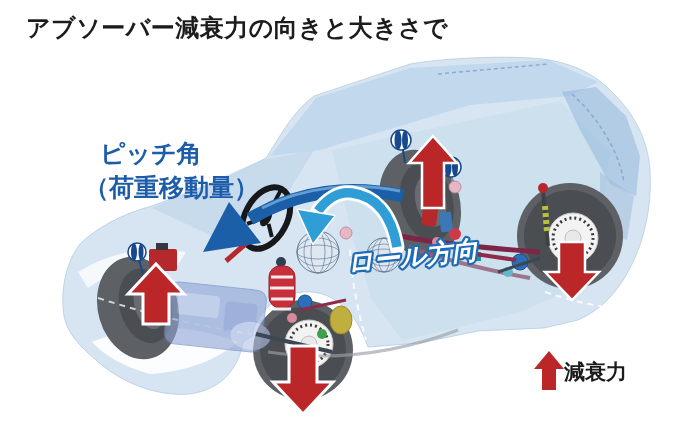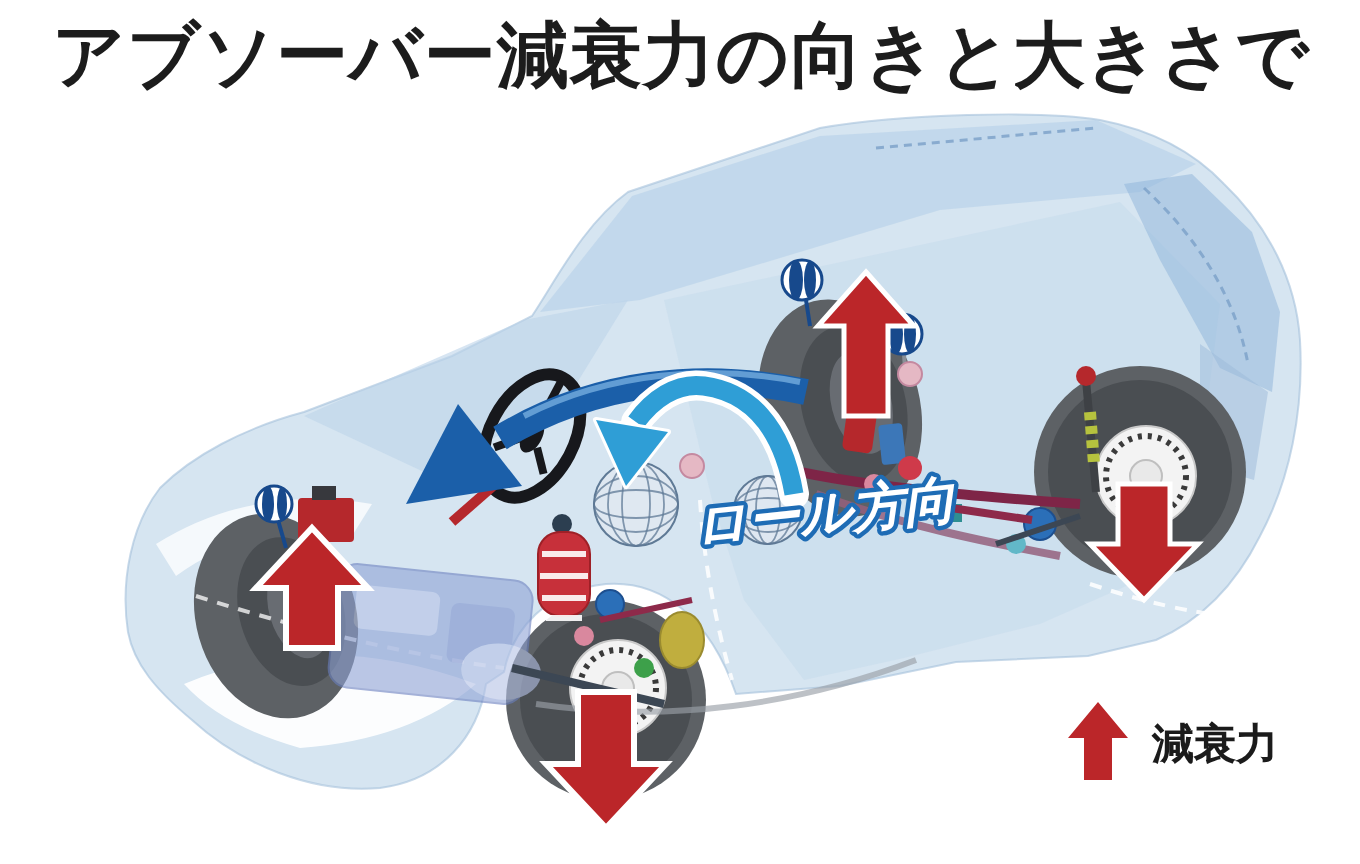--- a/index.html
+++ b/index.html
@@ -64,26 +64,26 @@
   .roll-head{fill:var(--roll-arrow-blue);stroke:#fff;stroke-width:3;paint-order:stroke;stroke-linejoin:round}
 
   .red-arrow polygon{fill:var(--damping-arrow-red);stroke:#fff;stroke-width:3;stroke-linejoin:miter}
   .red-arrow.thin polygon{stroke-width:2.5}
   .red-arrow-flat{fill:var(--damping-arrow-red)}
 
   .roll-label{font-family:"Liberation Sans",sans-serif;font-style:italic;font-weight:bold;
               font-size:26px;fill:var(--roll-label-fill);stroke:var(--roll-label-outline);
               stroke-width:4.5px;paint-order:stroke;stroke-linejoin:round;}
 
-  .title{position:absolute;left:26px;top:4px;font-size:36px;font-weight:600;
+  .title{position:absolute;left:26px;top:4px;font-size:24px;font-weight:600;
          color:var(--title-text);line-height:47px;letter-spacing:.5px;white-space:nowrap;}
   .pitch-label{position:absolute;left:84px;top:136px;font-size:25px;font-weight:700;
          color:var(--pitch-label);line-height:34px;white-space:nowrap;}
   .pitch-label .pl1{padding-left:16px;}
-  .legend{position:absolute;left:534px;top:350px;display:flex;align-items:flex-start;gap:12px;}
+  .legend{position:absolute;left:534px;top:350px;display:flex;align-items:flex-start;gap:0;}
   .legend-text{font-size:21px;font-weight:700;color:#1b1b1b;margin-top:8px;white-space:nowrap;}
 </style>
 </head>
 <body>
 
 <div class="stage">
 
   <svg class="scene" width="680" height="432" viewBox="0 0 680 432">
 
     <g>
@@ -243,20 +243,24 @@
       <polygon points="572,300 545,272 559,272 559,242 585,242 585,272 599,272"></polygon>
     </g>
 
     <text class="roll-label" x="348" y="272" transform="rotate(-6 348 272)">ロール方向</text>
   </svg>
 
   <div class="title">
     <div>アブソーバー減衰力の向きと大きさで</div>
   </div>
 
+  <div class="pitch-label">
+    <div class="pl1">ピッチ角</div>
+    <div>（荷重移動量）</div>
+  </div>
 
   <div class="legend">
     <svg width="30" height="40" viewBox="0 0 30 40">
       <polygon class="red-arrow-flat" points="15,1 30,19 22,19 22,40 8,40 8,19 0,19"></polygon>
     </svg>
     <span class="legend-text">減衰力</span>
   </div>
 
 </div>
 

